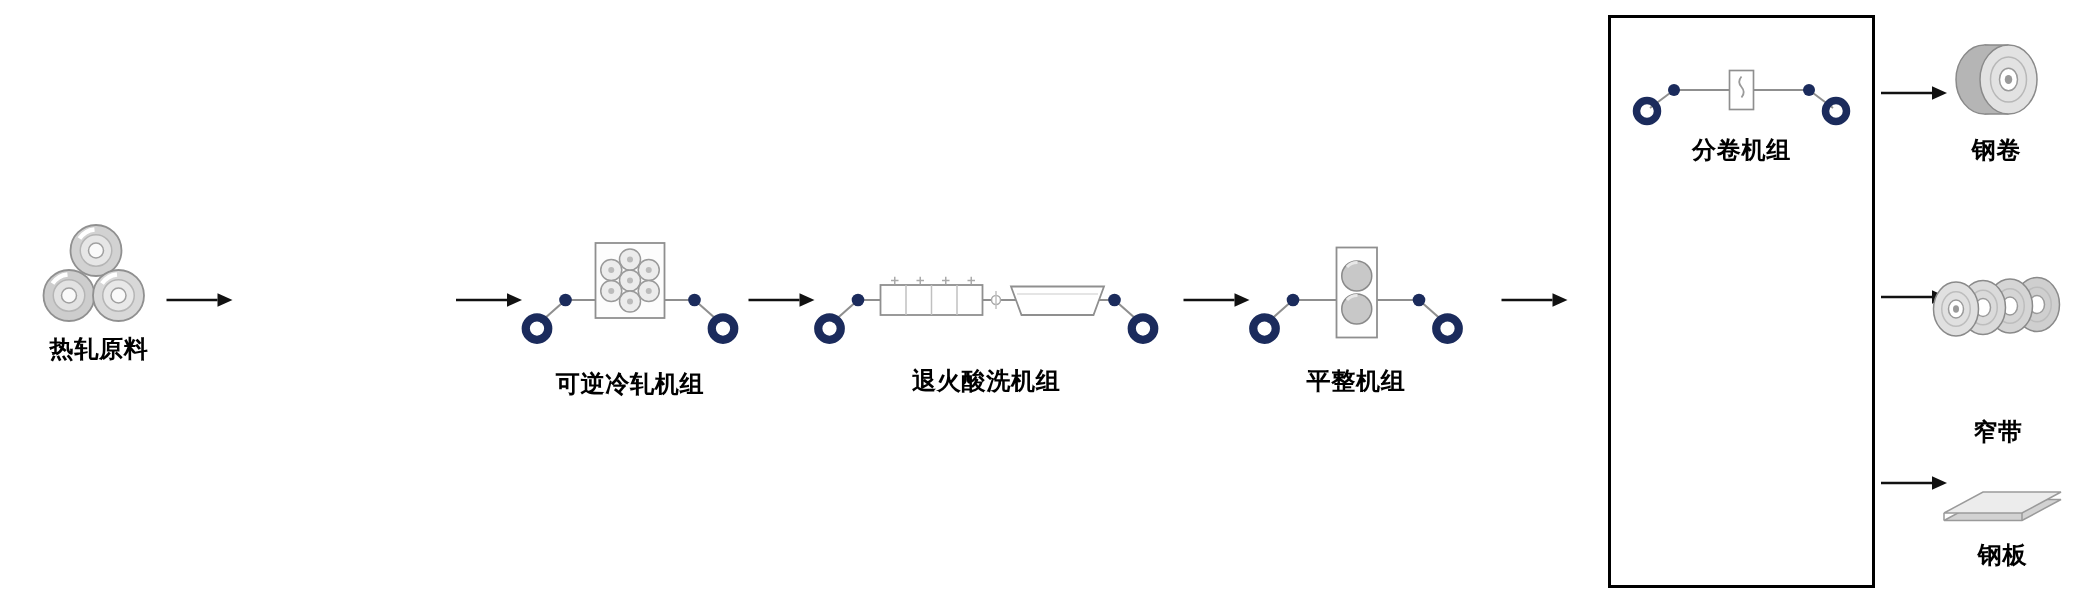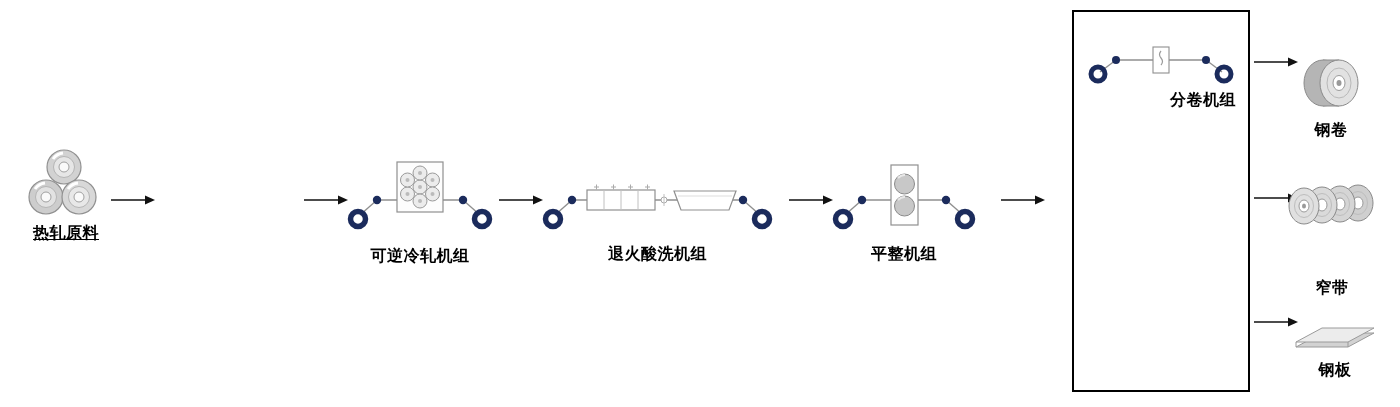--- a/index.html
+++ b/index.html
@@ -9,21 +9,21 @@
   .label { font-size:16px; font-weight:600; color:#000000; white-space:nowrap; margin-top:2px; letter-spacing:.5px; text-align:center; }
   .arrow { position:absolute; }
   .finish-box { position:absolute; left:1072px; top:10px; width:178px; height:382px; border:2px solid #000000; background:#ffffff; }
   svg { display:block; }
 </style>
 </head>
 <body>
 
 <div class="canvas">
 
-  <div class="node" style="left:20px; top:145px; width:92px;text-decoration:underline;">
+  <div class="node" style="left:20px; top:145px; width:92px;">
     <svg width="88" height="76" viewBox="0 0 88 76">
 
       <circle cx="42" cy="22" r="17" fill="#d2d2d2" stroke="#909090" stroke-width="1.2"></circle>
       <circle cx="42" cy="22" r="10.5" fill="#e6e6e6" stroke="#b5b5b5" stroke-width="1"></circle>
       <circle cx="42" cy="22" r="5" fill="#fafafa" stroke="#a0a0a0" stroke-width="1"></circle>
       <path d="M31,14 a14,14 0 0 1 10,-6" fill="none" stroke="#ffffff" stroke-width="3"></path>
 
       <circle cx="24" cy="52" r="17" fill="#cdcdcd" stroke="#909090" stroke-width="1.2"></circle>
       <circle cx="24" cy="52" r="10.5" fill="#e2e2e2" stroke="#b5b5b5" stroke-width="1"></circle>
       <circle cx="24" cy="52" r="5" fill="#fafafa" stroke="#a0a0a0" stroke-width="1"></circle>
@@ -138,21 +138,21 @@
 
   <div class="arrow" style="left:1000px; top:193px;">
     <svg width="46" height="14" viewBox="0 0 46 14">
       <line x1="1" y1="7" x2="35" y2="7" stroke="#111111" stroke-width="1.6"></line>
       <polygon points="35,2.5 45,7 35,11.5" fill="#111111"></polygon>
     </svg>
   </div>
 
   <div class="finish-box"></div>
 
-  <div class="node" style="left:1086px; top:42px; width:150px;align-items:flex-end;">
+  <div class="node" style="left:1086px; top:42px; width:150px;">
     <svg width="150" height="46" viewBox="0 0 150 46">
       <line x1="28" y1="18" x2="122" y2="18" stroke="#8f8f8f" stroke-width="1.3"></line>
       <line x1="14" y1="30" x2="30" y2="18" stroke="#8f8f8f" stroke-width="1.3"></line>
       <line x1="136" y1="30" x2="120" y2="18" stroke="#8f8f8f" stroke-width="1.3"></line>
       <circle cx="12" cy="32" r="7" fill="none" stroke="#1b2b5c" stroke-width="5"></circle>
       <circle cx="138" cy="32" r="7" fill="none" stroke="#1b2b5c" stroke-width="5"></circle>
       <circle cx="30" cy="18" r="4" fill="#1b2b5c"></circle>
       <circle cx="120" cy="18" r="4" fill="#1b2b5c"></circle>
       <rect x="67" y="5" width="16" height="26" fill="#ffffff" stroke="#8f8f8f" stroke-width="1.1"></rect>
       <path d="M75,9 q-3,3.5 0,7 q3,3.5 0,7" fill="none" stroke="#9a9a9a" stroke-width="1.2"></path>
@@ -174,21 +174,21 @@
       <polygon points="35,2.5 45,7 35,11.5" fill="#111111"></polygon>
     </svg>
   </div>
   <div class="arrow" style="left:1253px; top:315px;">
     <svg width="46" height="14" viewBox="0 0 46 14">
       <line x1="1" y1="7" x2="35" y2="7" stroke="#111111" stroke-width="1.6"></line>
       <polygon points="35,2.5 45,7 35,11.5" fill="#111111"></polygon>
     </svg>
   </div>
 
-  <div class="node" style="left:1298px; top:52px; width:66px;">
+  <div class="node" style="left:1298px; top:22px; width:66px;">
     <svg width="64" height="62" viewBox="0 0 64 62">
       <ellipse cx="24" cy="31" rx="19" ry="23" fill="#b5b5b5" stroke="#8a8a8a" stroke-width="1"></ellipse>
       <rect x="24" y="8" width="16" height="46" fill="#b5b5b5"></rect>
       <line x1="24" y1="8" x2="40" y2="8" stroke="#8a8a8a" stroke-width="1"></line>
       <line x1="24" y1="54" x2="40" y2="54" stroke="#8a8a8a" stroke-width="1"></line>
       <ellipse cx="40" cy="31" rx="19" ry="23" fill="#e2e2e2" stroke="#8a8a8a" stroke-width="1"></ellipse>
       <ellipse cx="40" cy="31" rx="12" ry="15" fill="none" stroke="#b8b8b8" stroke-width="1"></ellipse>
       <ellipse cx="40" cy="31" rx="6" ry="7.5" fill="#ffffff" stroke="#9a9a9a" stroke-width="1"></ellipse>
       <ellipse cx="40" cy="31" rx="2.5" ry="3" fill="#9a9a9a"></ellipse>
     </svg>

